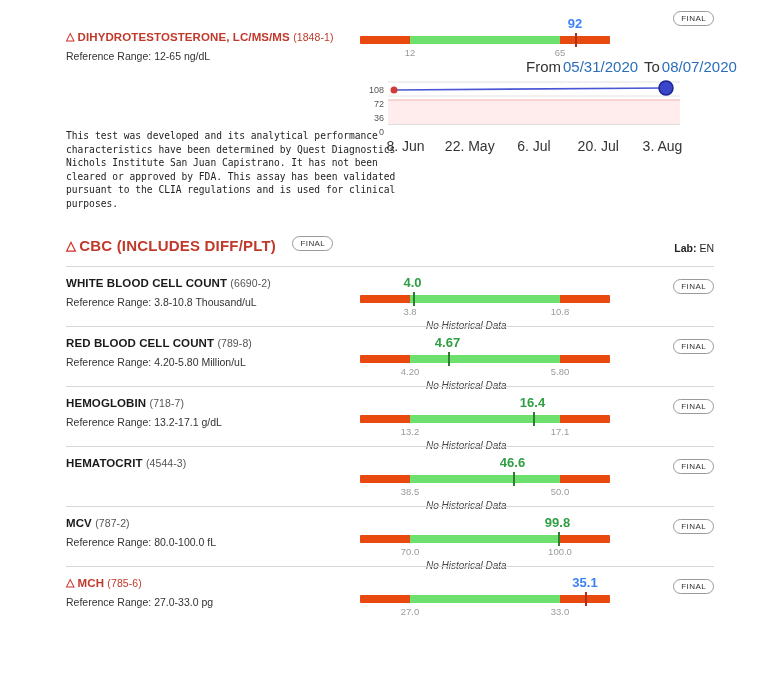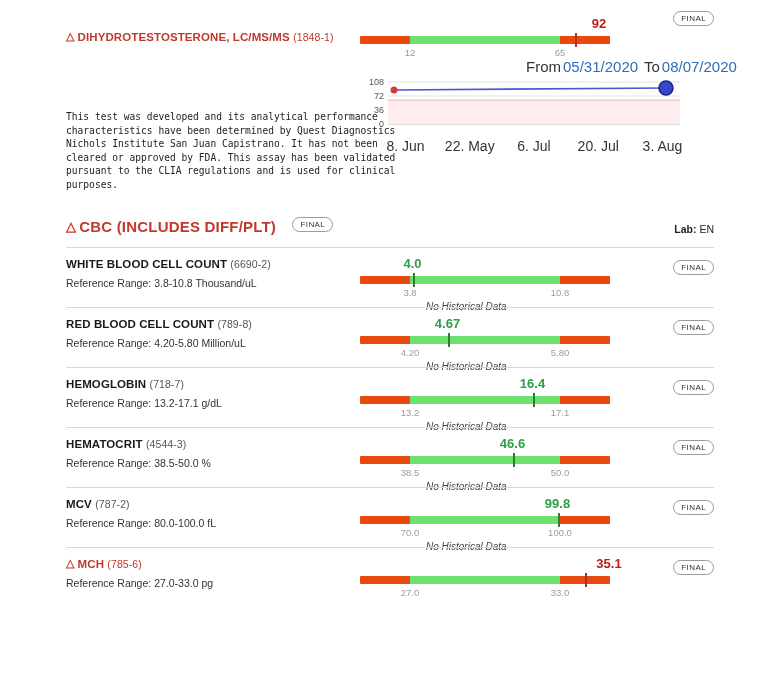--- a/index.html
+++ b/index.html
@@ -84,21 +84,21 @@
   }
   .gauge-value {
     position: absolute;
     top: 0;
     font-size: 13px;
     font-weight: bold;
     transform: translateX(-50%);
     white-space: nowrap;
   }
   .gauge-value.normal { color: #2f9e44; }
-  .gauge-value.high { color: #b91c1c; margin-left: 24px; }
+  .gauge-value.high { color: #3b82f6; }
   .gauge-bar {
     position: absolute;
     top: 20px;
     left: 0;
     width: 250px;
     height: 8px;
     background: #e8490f;
     border-radius: 1px;
   }
   .gauge-green {
@@ -159,21 +159,21 @@
   .chart {
     position: absolute;
     left: 294px;
     top: 78px;
     width: 320px;
     height: 82px;
   }
   .chart-yaxis {
     position: absolute;
     left: 0;
-    top: 0;
+    top: 8px;
     width: 24px;
     height: 60px;
   }
   .chart-yaxis span {
     position: absolute;
     right: 0;
     font-size: 9px;
     color: #555;
     line-height: 9px;
   }
@@ -254,20 +254,21 @@
 <body>
 
 <div class="page">
   <div class="content">
 
     <div class="dht">
       <div class="test-title alert">
         <span class="warn-icon">△</span><span>DIHYDROTESTOSTERONE, LC/MS/MS</span>
         <span class="code">(1848-1)</span>
       </div>
+      <div class="ref-range">Reference Range: 12-65 ng/dL</div>
       <div class="pill" style="top:11px;">FINAL</div>
 
       <div class="gauge-wrap" style="top:16px;">
         <div class="gauge-value high" style="left:86%;">92</div>
         <div class="gauge-bar">
           <div class="gauge-green" style="left:20%; width:60%;"></div>
         </div>
         <div class="gauge-tick high" style="left:86%;"></div>
         <div class="gauge-labels">
           <span style="left:20%;">12</span>
@@ -375,21 +376,20 @@
             <div class="gauge-tick" style="left:69%;"></div>
             <div class="gauge-labels">
               <span style="left:20%;">13.2</span>
               <span style="left:80%;">17.1</span>
             </div>
           </div>
           <div class="no-history">No Historical Data</div>
         </div>
         <div class="test-block">
           <div class="test-title"><span>HEMATOCRIT</span> <span class="code">(4544-3)</span></div>
-          <div class="ref-range">Reference Range: 38.5-50.0 %</div>
           <div class="pill">FINAL</div>
           <div class="gauge-wrap">
             <div class="gauge-value normal" style="left:61%;">46.6</div>
             <div class="gauge-bar">
               <div class="gauge-green" style="left:20%; width:60%;"></div>
             </div>
             <div class="gauge-tick" style="left:61%;"></div>
             <div class="gauge-labels">
               <span style="left:20%;">38.5</span>
               <span style="left:80%;">50.0</span>

